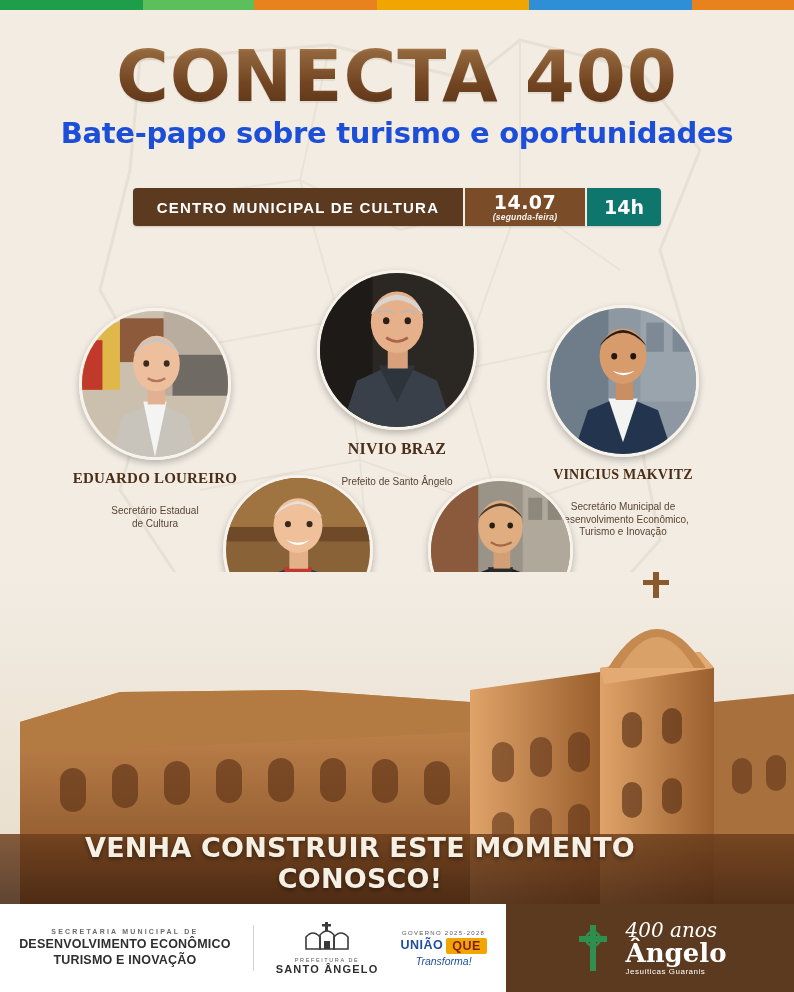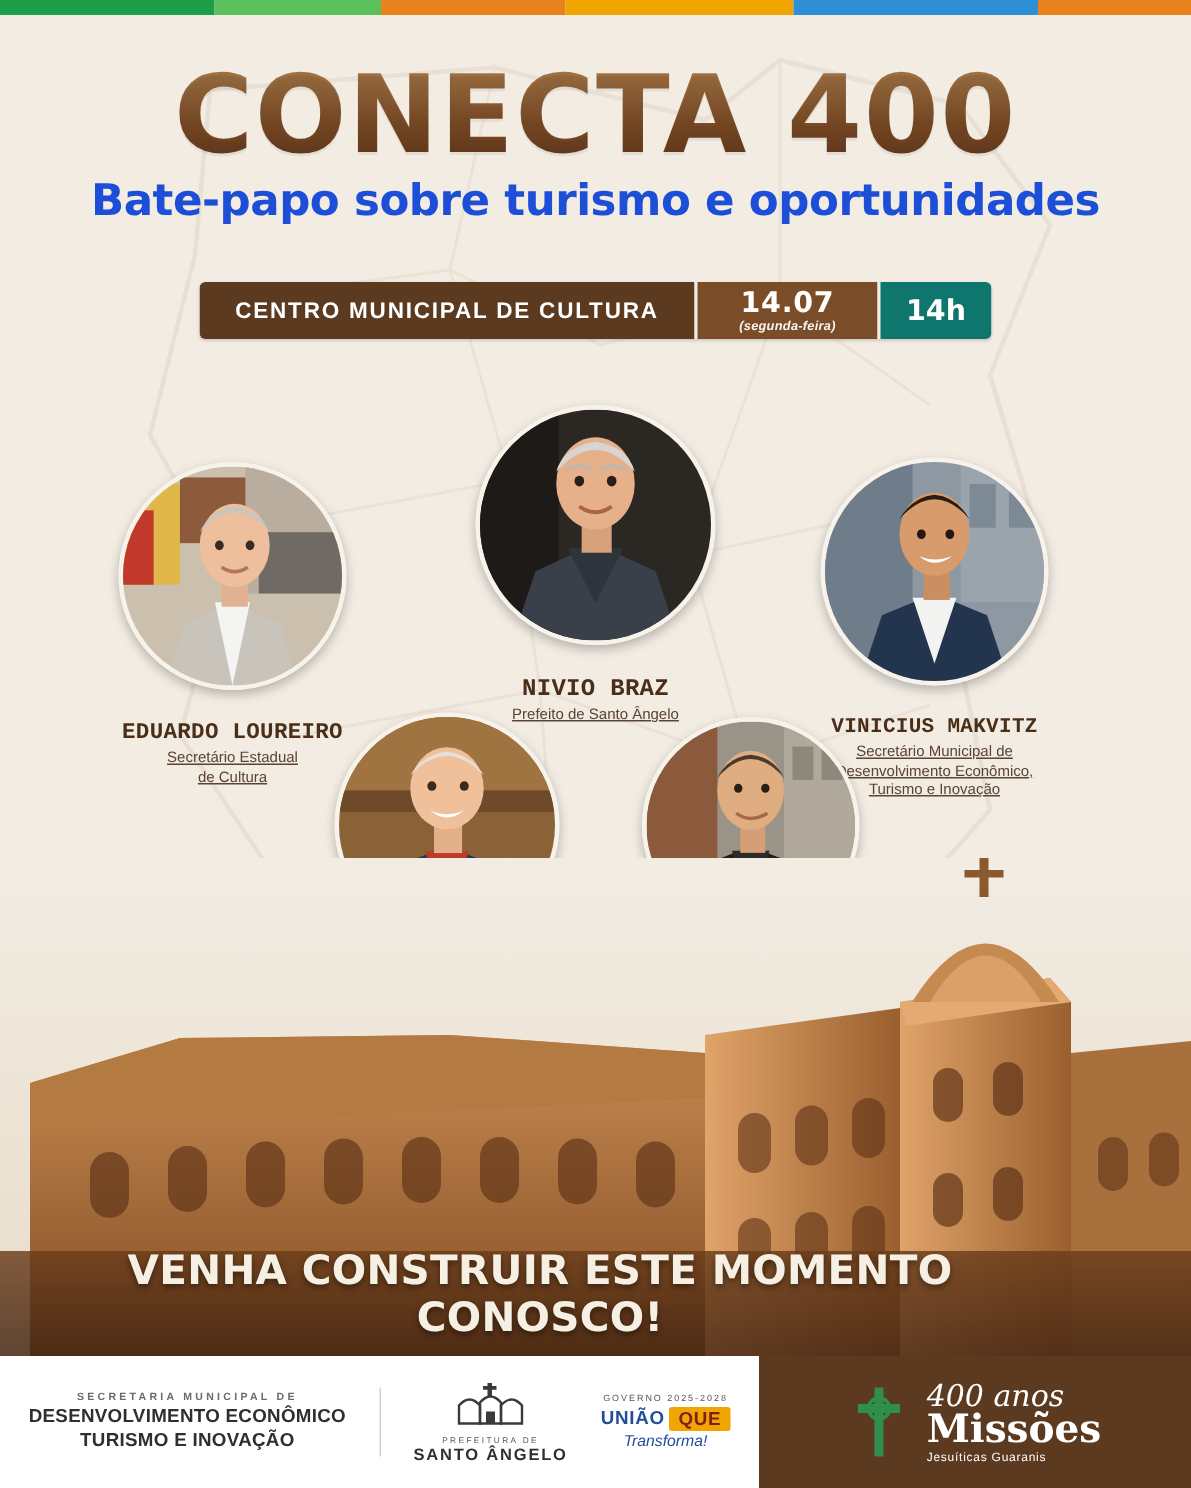--- a/index.html
+++ b/index.html
@@ -129,32 +129,31 @@
 
   .speaker { position: absolute; text-align: center; }
   .avatar {
     border-radius: 50%;
     overflow: hidden;
     border: 3px solid #f7f2ea;
     box-shadow: 0 3px 7px rgba(0,0,0,0.25);
     position: relative;
   }
   .sp-name {
-    font-family: Liberation Mono, monospace;
+    font-family: Liberation Serif, serif;
     font-weight: bold;
     color: #4a2e18;
     letter-spacing: 0.2px;
-    margin-top: 20px;
+    margin-top: 10px;
   }
   .sp-role {
     font-size: 10px;
     color: #5a4433;
     line-height: 1.25;
-    margin-top: 3px;
-    text-decoration: underline;
+    margin-top: 18px;
   }
 
   
   #sp-1 { left: 40px;  top: 38px;  width: 230px; }
   #sp-1 .avatar { width: 152px; height: 152px; margin: 0 auto; }
   #sp-1 .sp-name { font-size: 15px; }
 
   #sp-2 { left: 282px; top: 0px;   width: 230px; }
   #sp-2 .avatar { width: 160px; height: 160px; margin: 0 auto; }
   #sp-2 .sp-name { font-size: 16px; }
@@ -512,19 +511,19 @@
     </div>
 
     <div class="footer-right">
       <svg width="40" height="54" viewBox="0 0 40 54">
         <rect x="17" y="4" width="6" height="46" fill="#2f8f4e"></rect>
         <rect x="6" y="15" width="28" height="6" fill="#2f8f4e"></rect>
         <circle cx="20" cy="18" r="7" fill="none" stroke="#2f8f4e" stroke-width="2.5"></circle>
       </svg>
       <div class="missoes-text">
         <div class="m-400">400 anos</div>
-        <div class="m-mis">Missões</div>
+        <div class="m-mis">Ângelo</div>
         <div class="m-sub">Jesuíticas Guaranis</div>
       </div>
     </div>
   </div>
 
 </div>
 
 </body></html>

